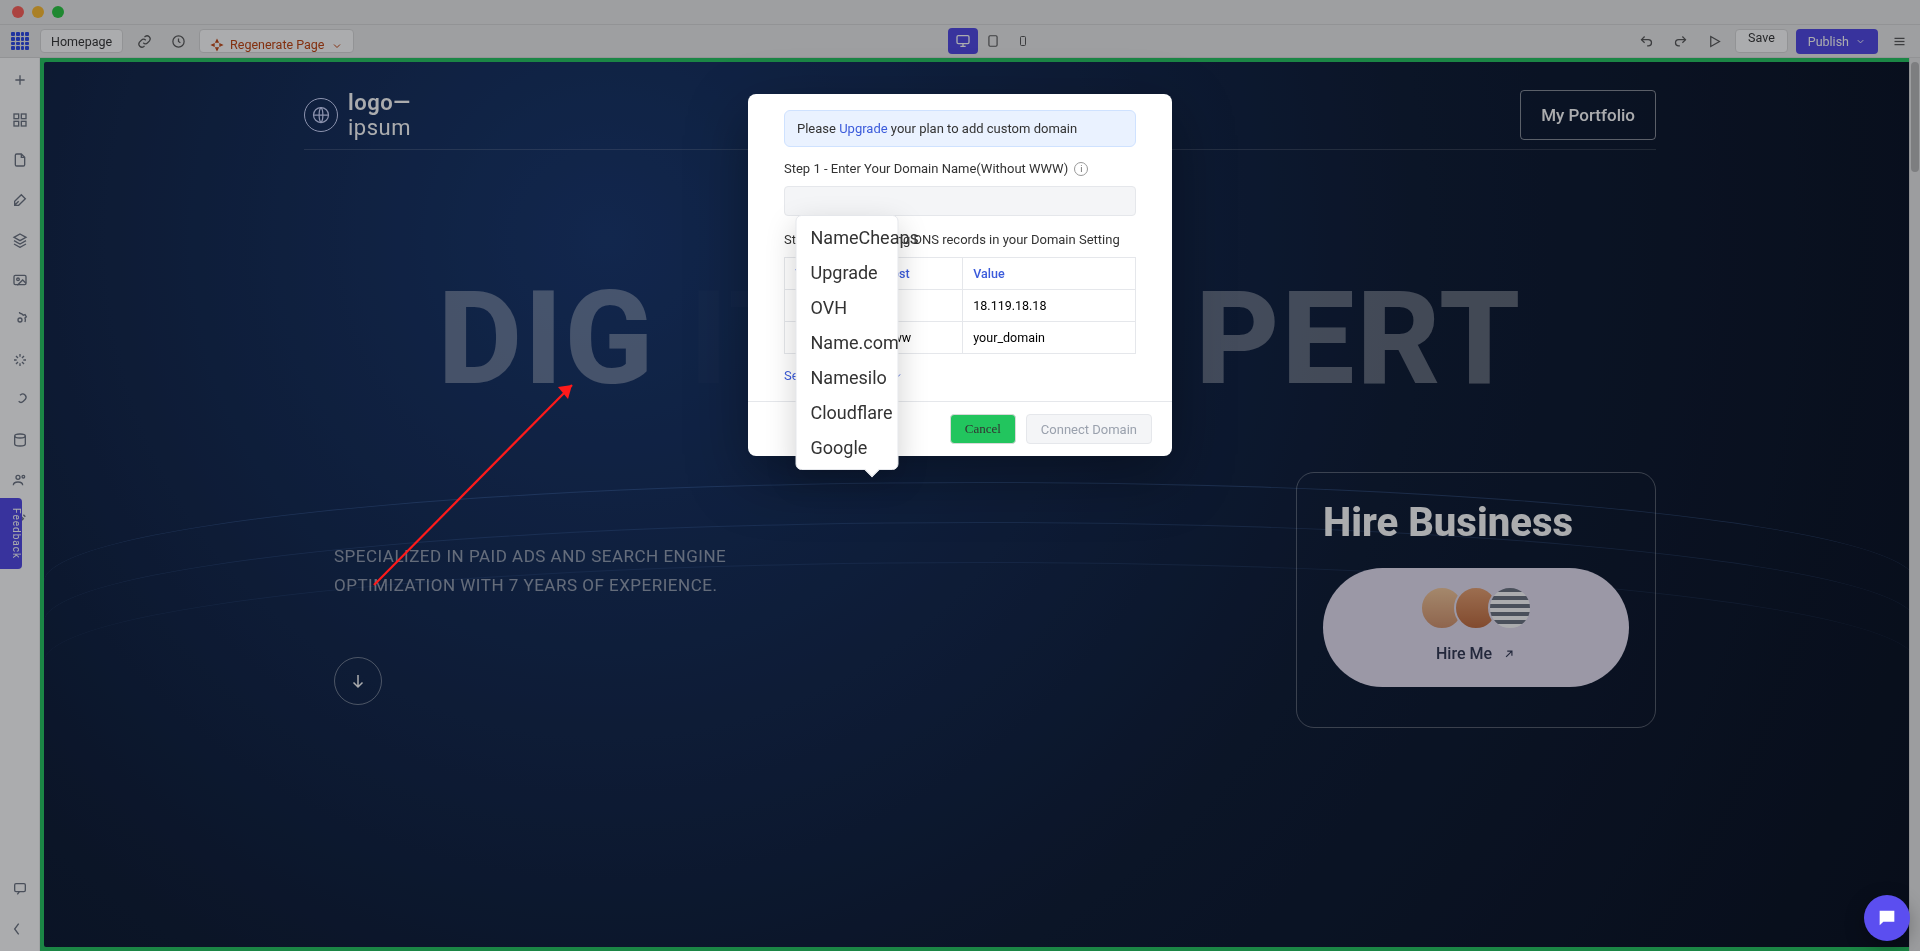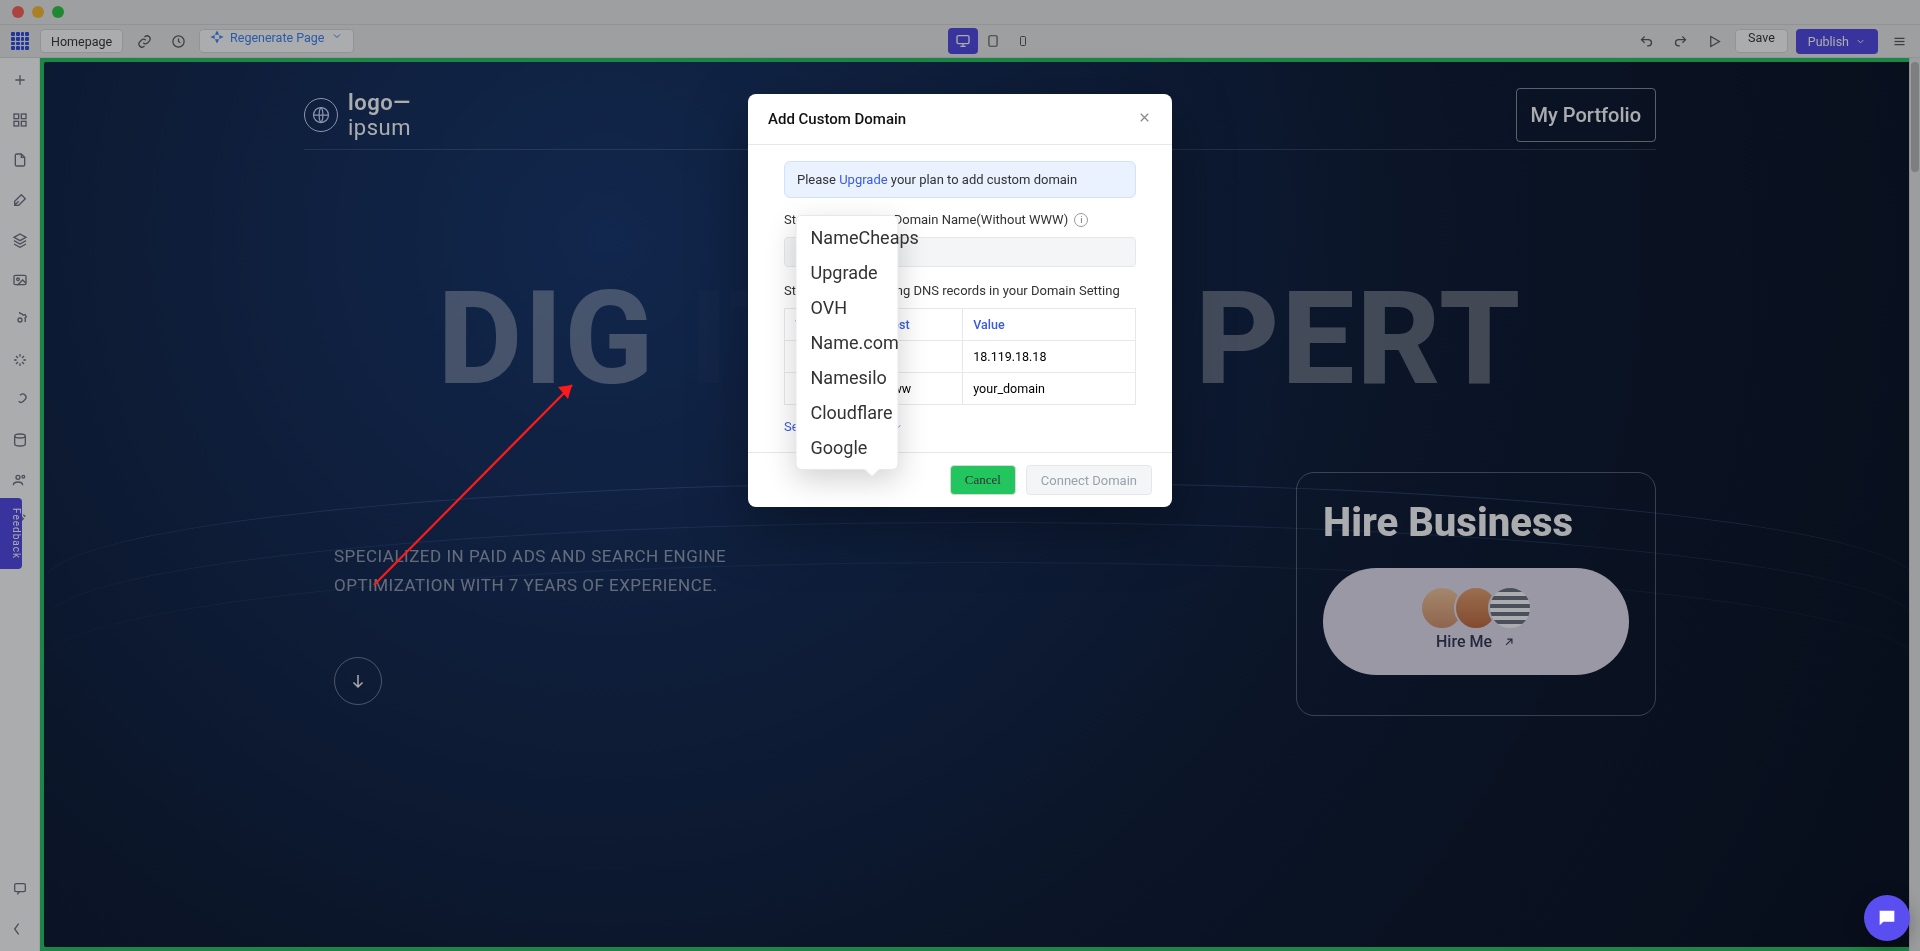--- a/index.html
+++ b/index.html
@@ -28,21 +28,21 @@
   
   .app{position:absolute;top:25px;left:0;right:0;bottom:0;display:flex;flex-direction:column;}
   .topbar{height:33px;background:var(--chrome);border-bottom:1px solid #d9d9d9;display:flex;align-items:center;padding:0 8px;gap:8px;}
   .topbar .left-group, .topbar .right-group{display:flex;align-items:center;gap:8px;}
   .topbar .center-group{flex:1;display:flex;justify-content:center;align-items:center;}
   .app-logo{width:24px;height:24px;border-radius:4px;display:grid;grid-template-columns:repeat(4,1fr);grid-template-rows:repeat(4,1fr);gap:1px;padding:3px;}
   .app-logo span{background:#2C47E8;border-radius:1px;}
   .chip{background:#fff;border:1px solid #d9d9d9;border-radius:4px;height:24px;display:flex;align-items:center;padding:0 10px;font-size:12.5px;color:#333;}
   .icon-btn{width:26px;height:24px;display:flex;align-items:center;justify-content:center;border-radius:4px;color:#555;}
   .icon-btn svg{width:15px;height:15px;}
-  .regen{display:flex;align-items:flex-start;gap:6px;background:#fff;border:1px solid #d9d9d9;border-radius:4px;height:24px;padding:0 10px;font-size:12.5px;color:#3b82f6;}
+  .regen{display:flex;align-items:flex-end;gap:6px;background:#fff;border:1px solid #d9d9d9;border-radius:4px;height:24px;padding:0 10px;font-size:12.5px;color:#c2410c;}
   .device-group{display:flex;gap:0;}
   .device-group .dev{width:30px;height:26px;display:flex;align-items:center;justify-content:center;border-radius:4px;color:#555;}
   .device-group .dev.active{background:var(--purple);color:#fff;}
   .save-btn{background:#fff;border:1px solid #d9d9d9;border-radius:4px;height:24px;padding:0 12px;font-size:12.5px;color:#333;}
   .publish-btn{background:var(--purple);color:#fff;border-radius:4px;height:25px;padding:0 12px;font-size:12.5px;display:flex;align-items:center;gap:6px;}
 
   .workspace{flex:1;position:relative;display:flex;overflow:hidden;}
   .left-rail{width:40px;background:#fff;border-right:1px solid #eee;display:flex;flex-direction:column;align-items:center;padding-top:8px;gap:12px;position:relative;}
   .left-rail .rail-icon{width:28px;height:28px;display:flex;align-items:center;justify-content:center;color:#6b7280;border-radius:4px;}
   .left-rail .rail-icon svg{width:16px;height:16px;}
@@ -54,29 +54,29 @@
   .page{position:absolute;inset:0;margin:4px;border-radius:2px;overflow:hidden;background:radial-gradient(circle at 30% 20%, #14336b 0%, #0a1730 55%, #050c1c 100%);}
   .wave{position:absolute;left:0;right:0;height:200px;opacity:.25;border-top:1px solid #70a8ff;border-radius:50%/100px;}
   .wave.w1{top:420px;}
   .wave.w2{top:460px;opacity:.18;}
   .wave.w3{top:500px;opacity:.12;}
 
   .nav{position:absolute;top:18px;left:260px;right:260px;display:flex;align-items:center;height:70px;border-bottom:1px solid rgba(255,255,255,.15);color:#fff;}
   .brand{display:flex;align-items:center;gap:10px;font-size:22px;font-weight:600;letter-spacing:.5px;}
   .brand small{font-size:22px;font-weight:400;}
   .brand-icon{width:34px;height:34px;border:1.5px solid #cfd8ff;border-radius:50%;display:flex;align-items:center;justify-content:center;}
-  .portfolio{margin-left:auto;border:1px solid rgba(255,255,255,.5);padding:14px 14px;border-radius:4px;font-size:20px;font-weight:500;text-align:right;}
+  .portfolio{margin-left:auto;border:1px solid rgba(255,255,255,.5);padding:14px 20px;border-radius:4px;font-size:17px;font-weight:500;text-align:right;}
 
   .hero-title{position:absolute;top:200px;left:0;right:0;text-align:center;font-size:130px;font-weight:800;letter-spacing:2px;color:rgba(255,255,255,.35);white-space:nowrap;}
   .subhead{position:absolute;top:480px;left:290px;max-width:420px;color:rgba(255,255,255,.55);font-size:17px;line-height:1.7;letter-spacing:.5px;}
   .scroll-circle{position:absolute;top:595px;left:290px;width:48px;height:48px;border:1px solid rgba(255,255,255,.4);border-radius:50%;display:flex;align-items:center;justify-content:center;color:#fff;}
 
   .boost-card{position:absolute;top:410px;right:260px;width:360px;border:1px solid rgba(255,255,255,.3);border-radius:18px;padding:26px 26px 40px 26px;}
   .boost-title{color:#fff;font-size:40px;font-weight:800;}
-  .hire-pill{margin-top:22px;background:#e6e0f3;border-radius:70px;padding:18px 30px 24px;display:flex;flex-direction:column;align-items:center;gap:2px;}
+  .hire-pill{margin-top:22px;background:#e6e0f3;border-radius:70px;padding:18px 30px 24px;display:flex;flex-direction:column;align-items:center;gap:14px;}
   .avatars{display:flex;}
   .avatars .av{width:44px;height:44px;border-radius:50%;border:2px solid #e6e0f3;margin-left:-10px;}
   .av:nth-child(1){background:linear-gradient(#f5c89a,#d4926b);margin-left:0;}
   .av:nth-child(2){background:linear-gradient(#e8a06f,#c06a3c);}
   .av:nth-child(3){background:repeating-linear-gradient(0deg,#fff 0 4px,#6b7280 4px 8px);}
   .hire-label{color:#2f3550;font-weight:500;display:flex;align-items:center;gap:10px;}
 
   .page-scrollbar{position:absolute;top:0;right:-0px;width:11px;height:100%;background:#e8e8e8;border-left:1px solid #d6d6d6;}
   .page-scrollbar .thumb{position:absolute;top:4px;left:1px;right:1px;height:110px;background:#b9b9b9;border-radius:6px;}
 
@@ -372,28 +372,20 @@
         <div class="page-scrollbar">
           <div class="thumb"></div>
         </div>
       </div>
     </div>
   </div>
 
   <div class="scrim"></div>
 
   <div class="modal">
-    <div class="modal-head">
-      <div class="modal-title">Add Custom Domain</div>
-      <div class="modal-close">
-        <svg width="15" height="15" viewBox="0 0 24 24" fill="none" stroke="currentColor" stroke-width="2">
-            <path d="M6 6l12 12M18 6L6 18"></path>
-          </svg>
-      </div>
-    </div>
     <div class="modal-body">
       <div class="upgrade-banner">
         <span>Please </span><a>Upgrade</a><span> your plan to add custom domain</span>
       </div>
       <div class="step">
         <span>Step 1 - Enter Your Domain Name(Without WWW)</span>
         <span class="info-dot">i</span>
       </div>
       <div class="domain-input"></div>
       <div class="step2">Step 2 - Add following DNS records in your Domain Setting</div>

